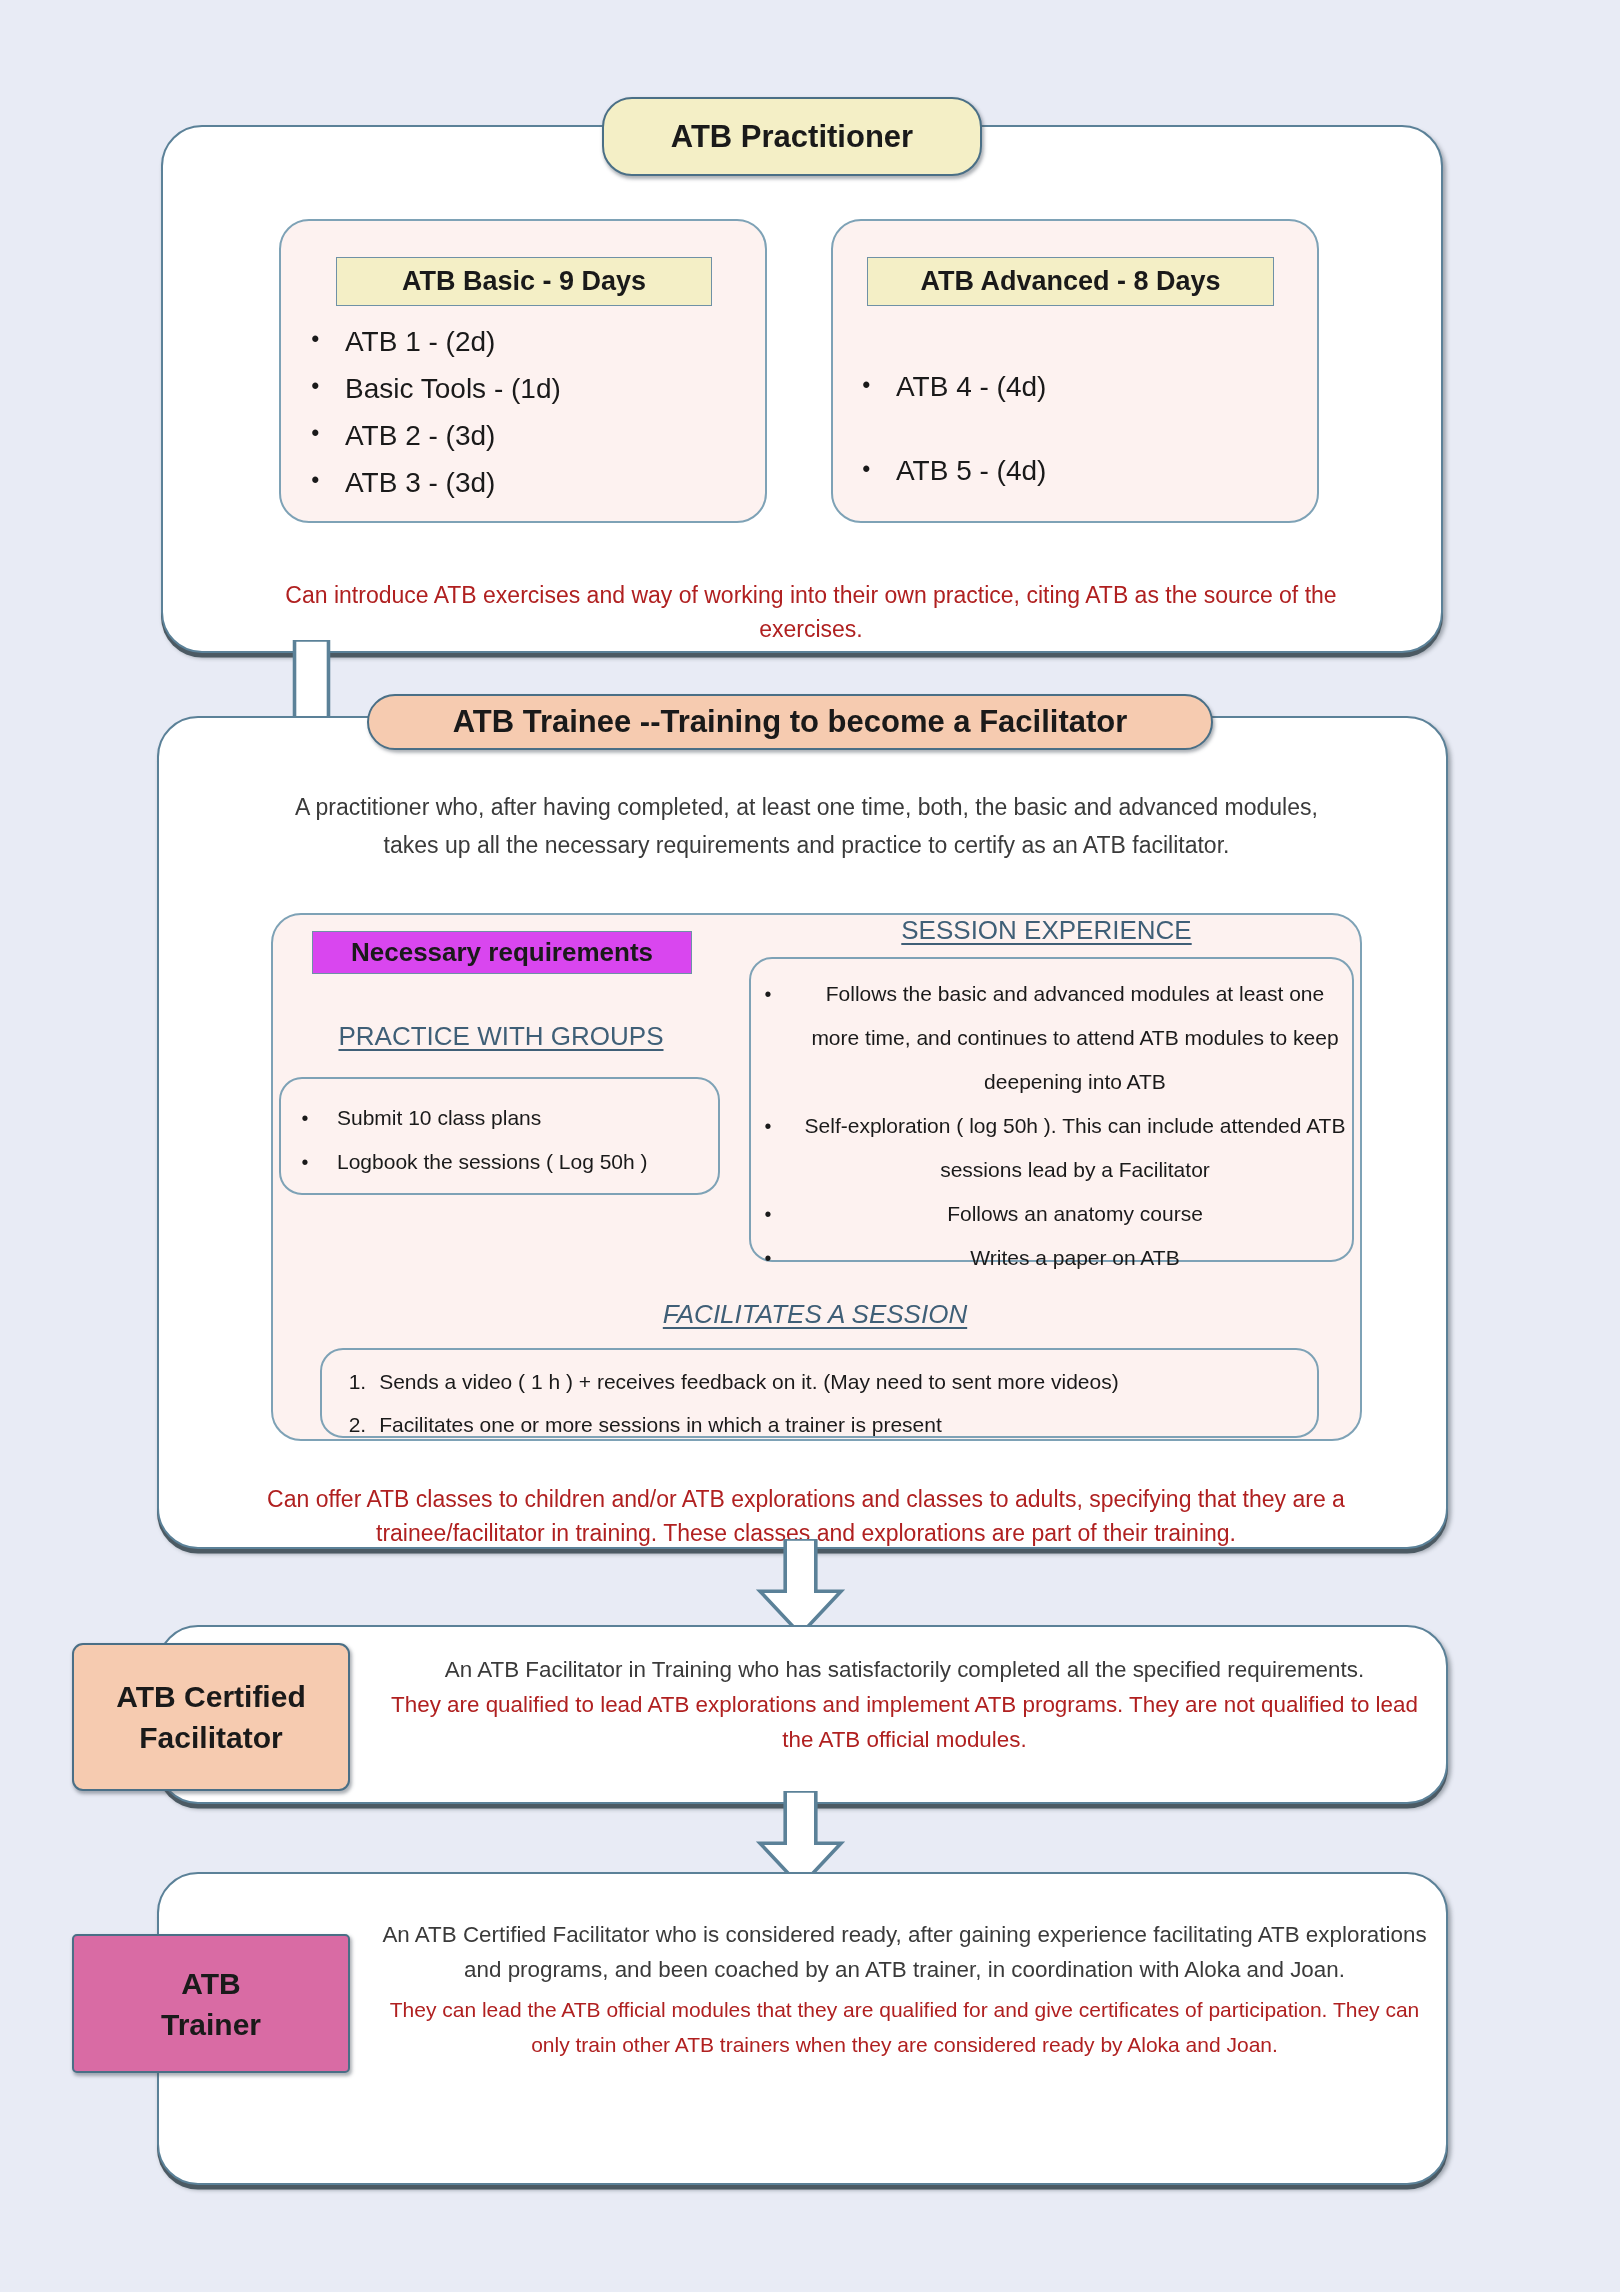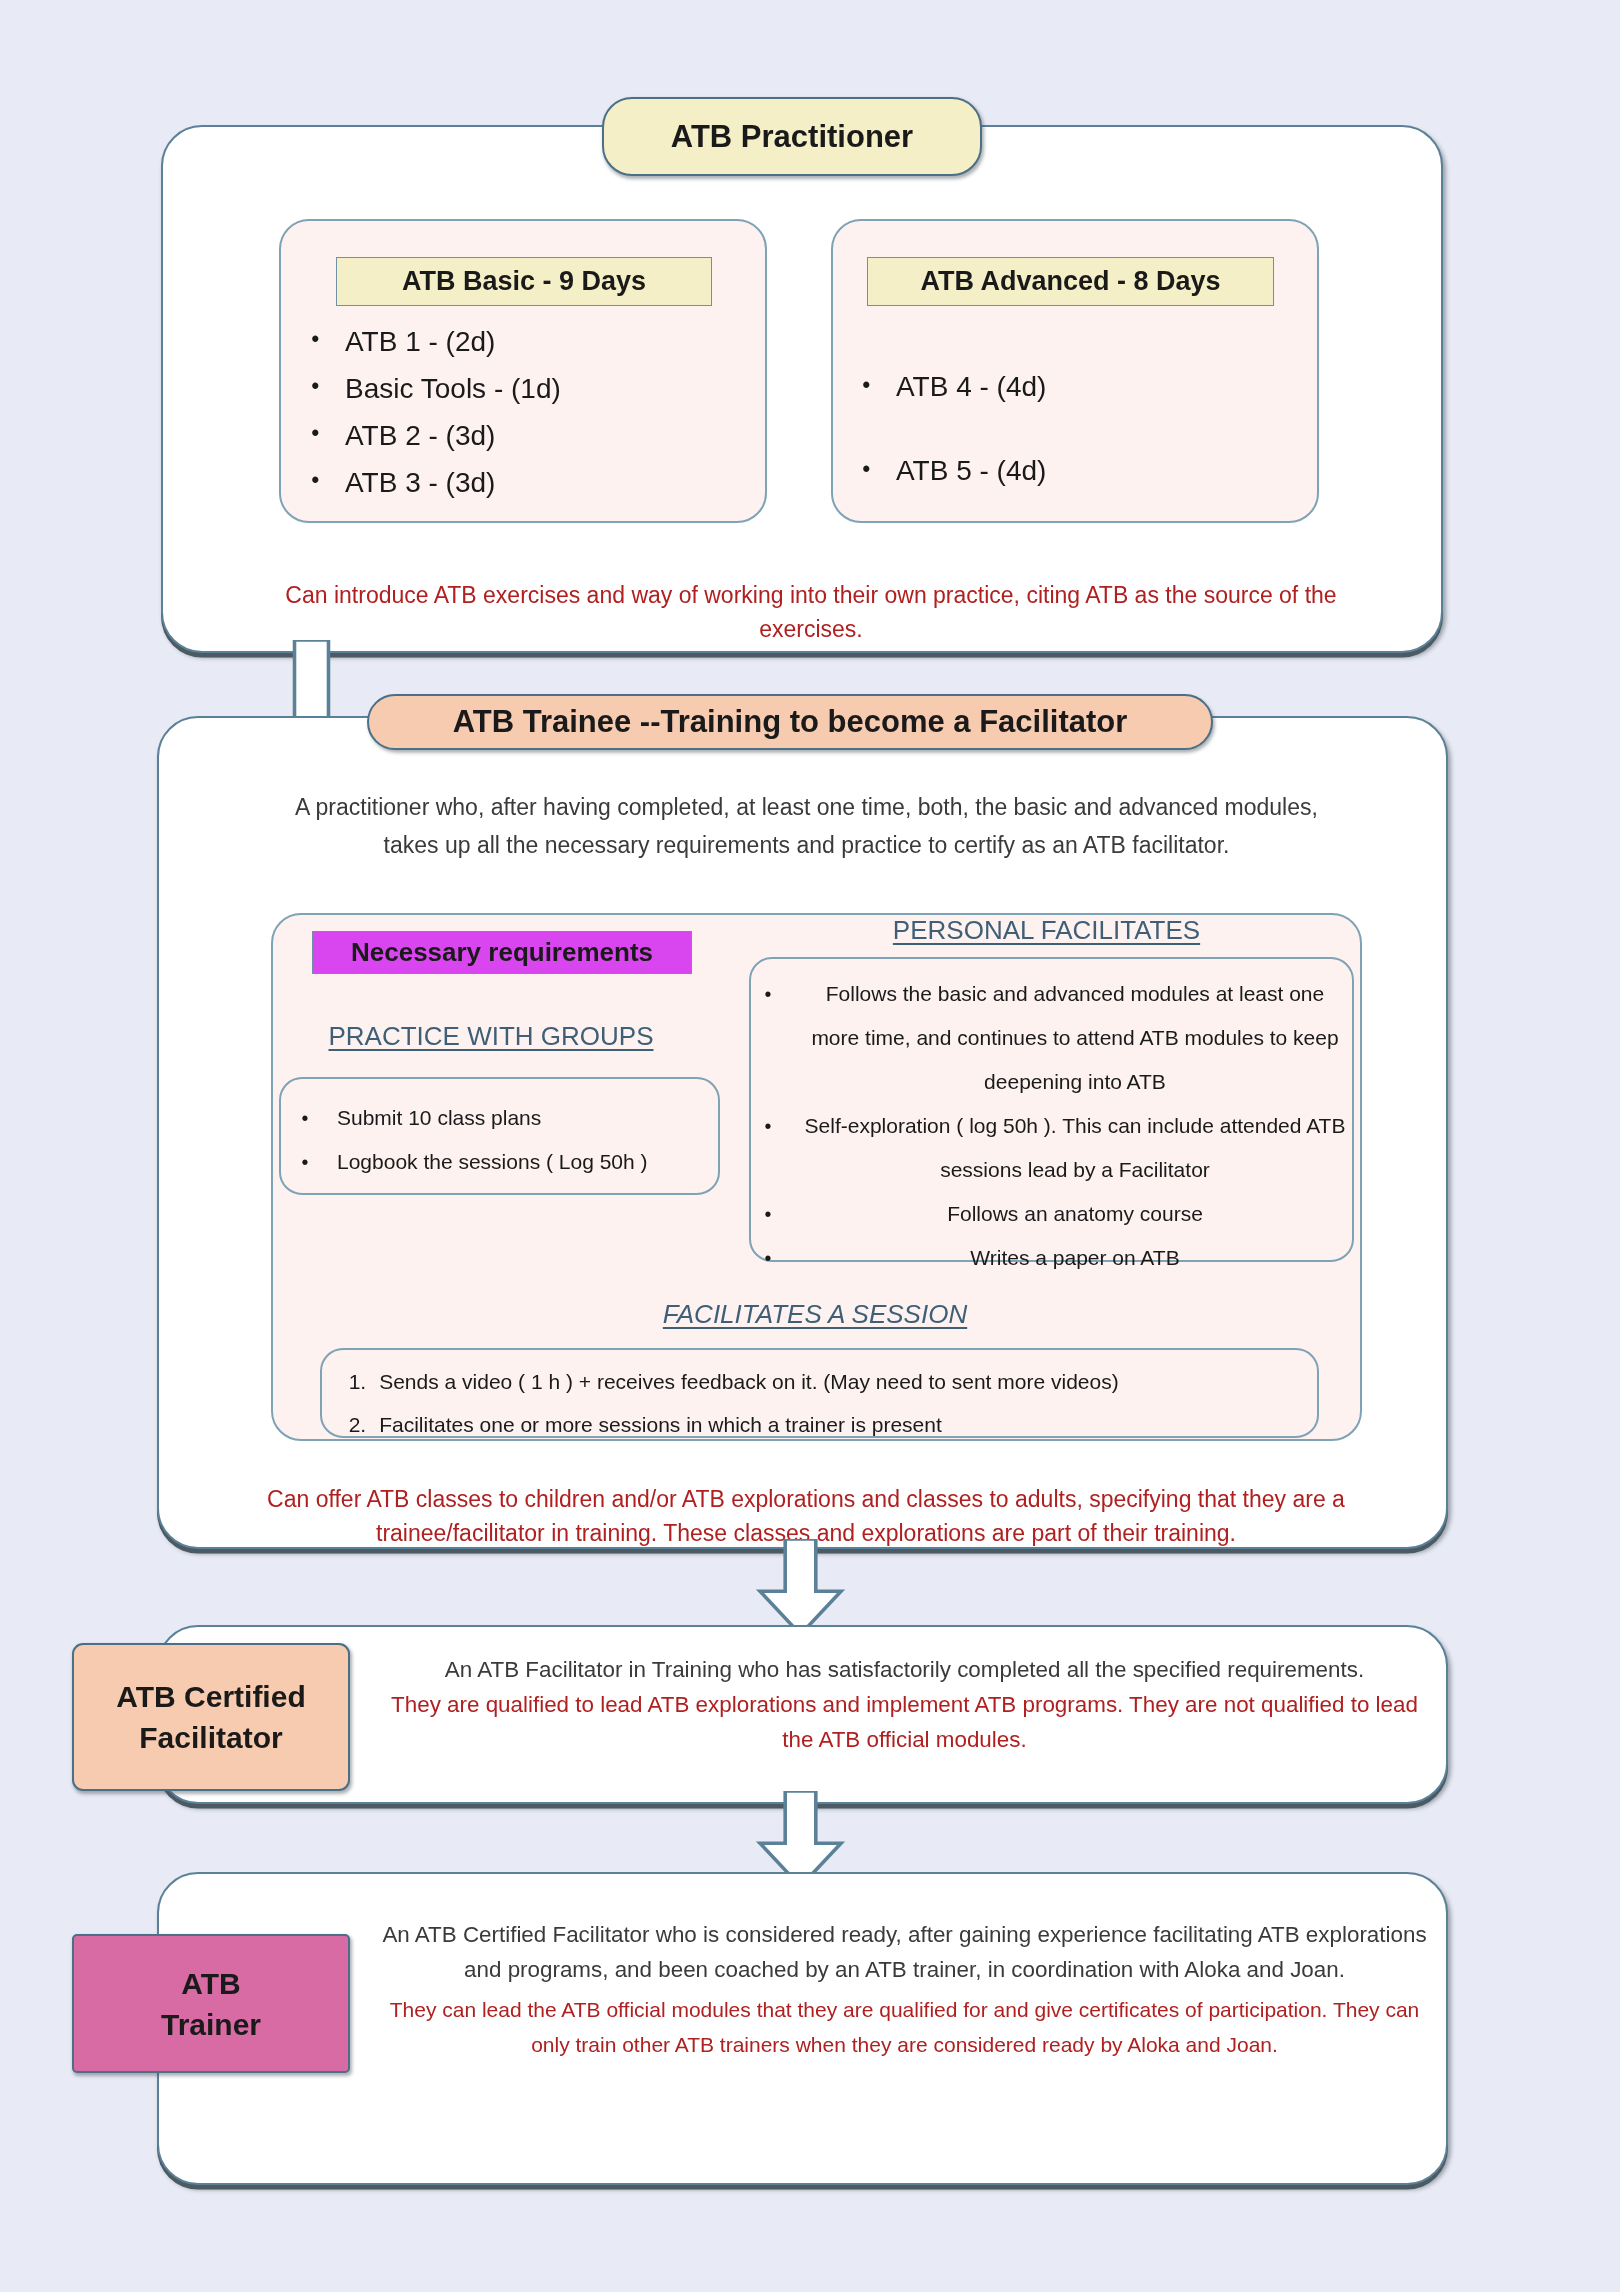--- a/index.html
+++ b/index.html
@@ -142,21 +142,21 @@
 
   #practitioner-note { left: 260px; top: 578px; width: 1102px; font-size: 23px; line-height: 34px; }
 
   #trainee-panel { left: 157px; top: 716px; width: 1291px; height: 833px; }
   #trainee-pill { left: 367px; top: 694px; width: 846px; height: 56px; font-size: 31px; }
   #trainee-desc { left: 278px; top: 788px; width: 1057px; font-size: 23px; line-height: 38px; }
 
   #req-card { left: 271px; top: 913px; width: 1091px; height: 528px; }
 
   #necessary-banner { left: 312px; top: 931px; width: 380px; height: 43px; font-size: 26px; }
-  #practice-heading { left: 294px; top: 1021px; width: 394px; font-size: 26px; }
+  #practice-heading { left: 304px; top: 1021px; width: 394px; font-size: 26px; }
   #practice-card { left: 279px; top: 1077px; width: 441px; height: 118px; }
   #practice-bullets { left: 296px; top: 1096px; width: 421px; font-size: 21px; line-height: 44px; }
 
   #personal-heading { left: 733px; top: 915px; width: 627px; font-size: 26px; }
   #personal-card { left: 749px; top: 957px; width: 605px; height: 305px; }
   #personal-bullets { left: 759px; top: 972px; width: 591px; font-size: 21px; line-height: 44px; text-align: center; }
 
   #facilitates-heading { left: 273px; top: 1299px; width: 1084px; font-size: 26px; font-style: italic; }
   #fac-card { left: 320px; top: 1348px; width: 999px; height: 90px; }
   #fac-list { left: 331px; top: 1360px; width: 976px; font-size: 21px; line-height: 43px; }
@@ -227,21 +227,21 @@
     <span>Necessary requirements</span>
   </div>
 
   <div class="uline" id="practice-heading">PRACTICE WITH GROUPS</div>
   <div class="inner-card" id="practice-card"></div>
   <ul class="bullets tight" id="practice-bullets">
     <li>Submit 10 class plans</li>
     <li>Logbook the sessions ( Log 50h )</li>
   </ul>
 
-  <div class="uline" id="personal-heading">PERSONAL FACILITATES</div>
+  <div class="uline" id="personal-heading">SESSION EXPERIENCE</div>
   <div class="inner-card" id="personal-card"></div>
   <ul class="bullets tight" id="personal-bullets">
     <li>Follows the basic and advanced modules at least one more time, and continues to attend ATB modules to keep deepening into ATB</li>
     <li>Self-exploration ( log 50h ). This can include attended ATB sessions lead by a Facilitator</li>
     <li>Follows an anatomy course</li>
     <li>Writes a paper on ATB</li>
   </ul>
 
   <div class="uline" id="facilitates-heading">FACILITATES A SESSION</div>
   <div class="inner-card" id="fac-card"></div>

